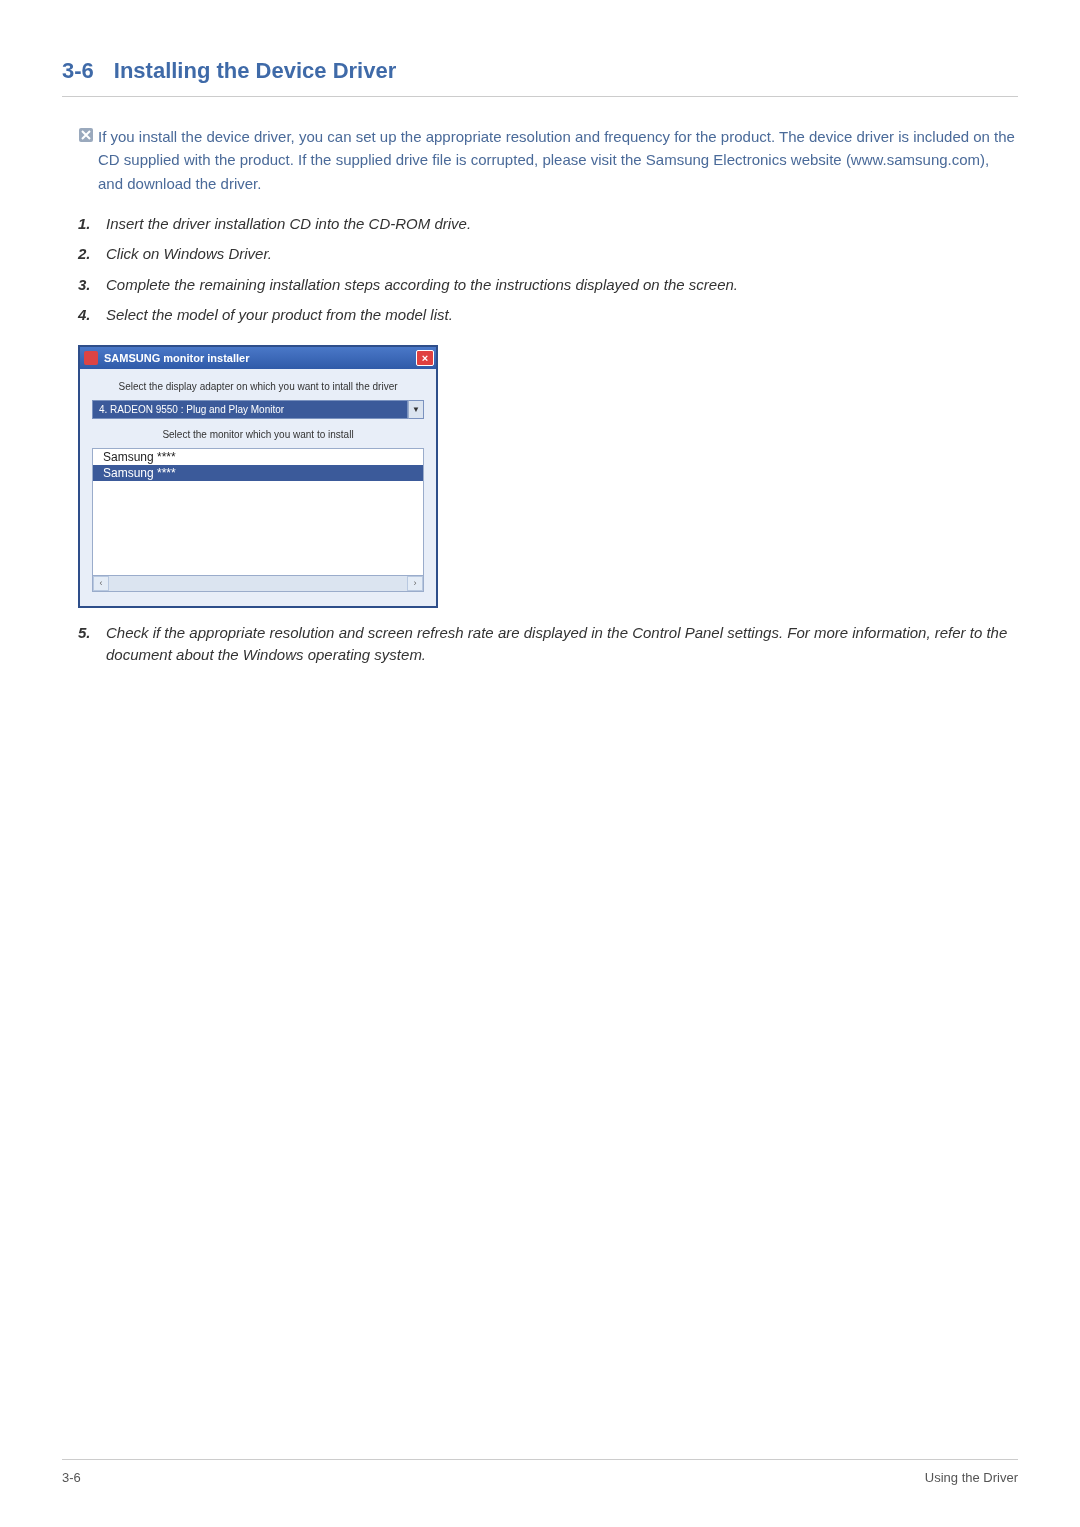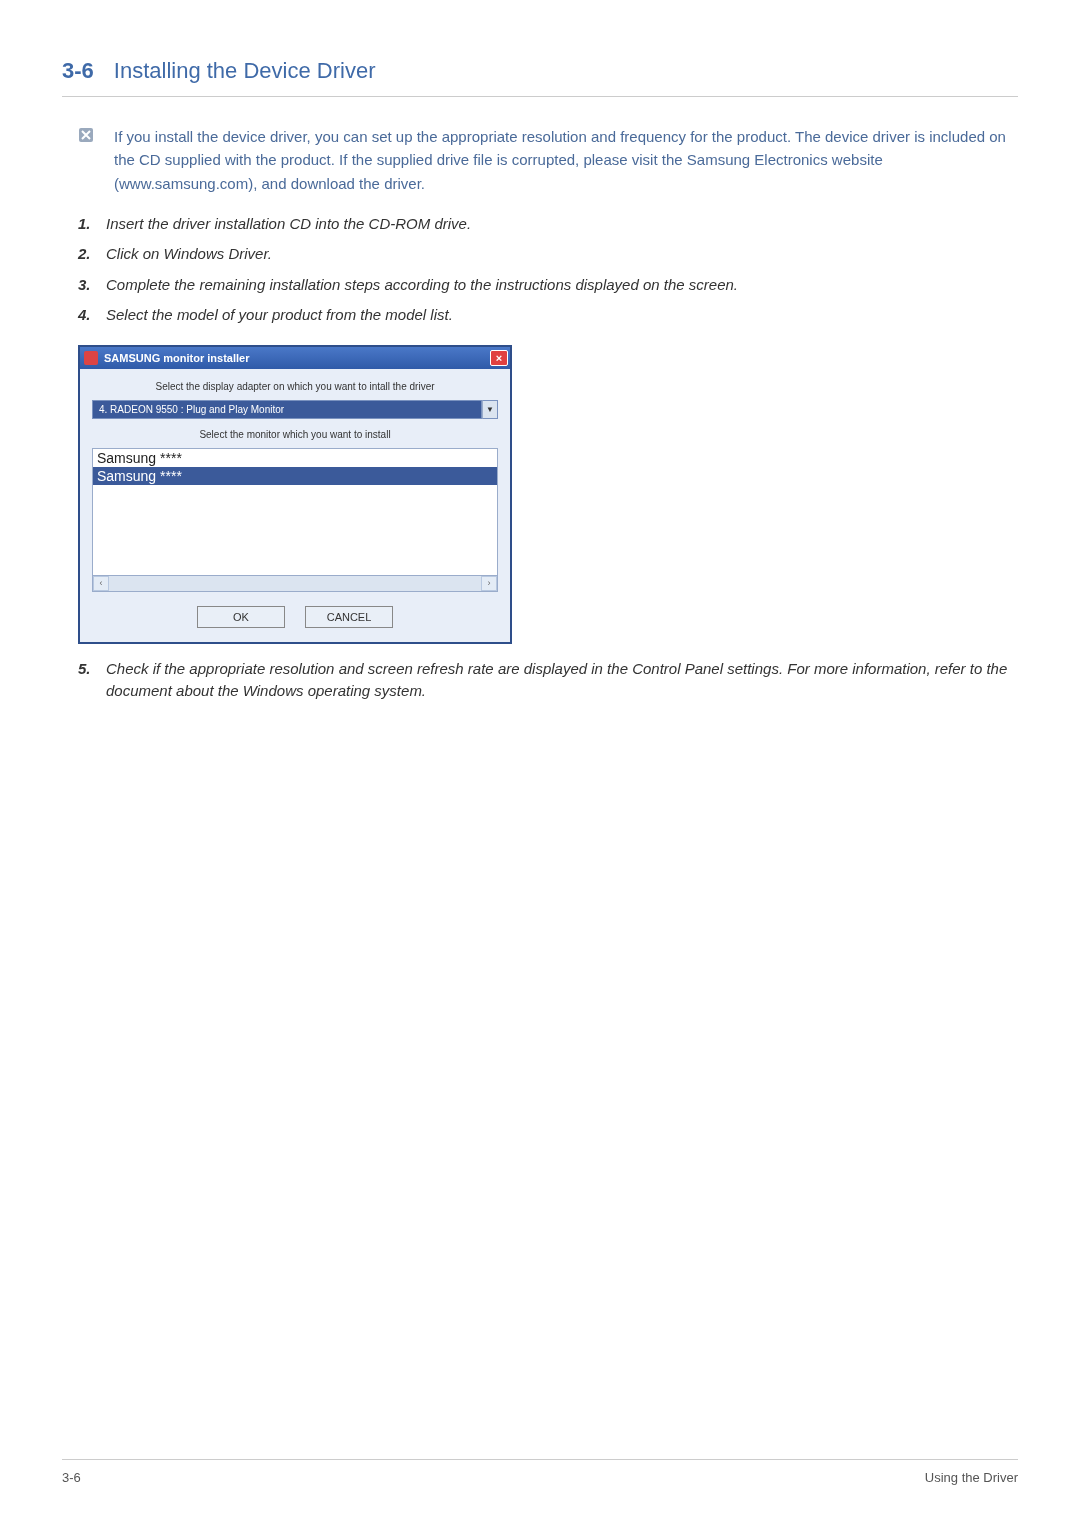--- a/index.html
+++ b/index.html
@@ -21,27 +21,27 @@
     padding-bottom: 12px;
     border-bottom: 1px solid #ccc;
   }
   .section-number {
     font-size: 22px;
     font-weight: bold;
     color: #3f6aa8;
   }
   .section-title {
     font-size: 22px;
-    font-weight: normal;
+    font-weight: bold;
     color: #3f6aa8;
   }
   .note-block {
     display: flex;
     align-items: flex-start;
-    gap: 20px;
+    gap: 4px;
     margin: 28px 0 18px 16px;
   }
   .note-icon {
     width: 16px;
     height: 16px;
     margin-top: 2px;
     flex-shrink: 0;
   }
   .note-text {
     font-size: 15px;
@@ -64,21 +64,21 @@
     color: #333;
   }
   ol.steps > li::before {
     content: counter(stepnum) ".";
     font-weight: bold;
     position: absolute;
     left: 0;
     color: #333;
   }
   .installer-window {
-    width: 434px;
+    width: 360px;
     margin: 18px 0 14px 16px;
     border: 2px solid #2e4e8a;
     background: #e8eef8;
     font-family: Tahoma, Arial, sans-serif;
   }
   .installer-titlebar {
     background: linear-gradient(180deg, #4a78c8 0%, #2f5aa8 100%);
     height: 22px;
     display: flex;
     align-items: center;
@@ -148,22 +148,22 @@
     font-size: 8px;
     color: #333;
   }
   .installer-list {
     background: #fff;
     border: 1px solid #9aaccb;
     height: 128px;
     overflow: hidden;
   }
   .installer-list-item {
-    font-size: 14px;
-    padding: 1px 4px;
+    font-size: 12px;
+    padding: 1px 10px;
     color: #222;
   }
   .installer-list-item.selected {
     background: #3b5a9a;
     color: #fff;
   }
   .installer-hscroll {
     display: flex;
     height: 16px;
     background: #dbe4f0;
@@ -254,24 +254,20 @@
       <div class="installer-label">Select the monitor which you want to install</div>
       <div class="installer-list">
         <div class="installer-list-item">Samsung ****</div>
         <div class="installer-list-item selected">Samsung ****</div>
       </div>
       <div class="installer-hscroll">
         <div class="installer-hscroll-btn">‹</div>
         <div class="installer-hscroll-track"></div>
         <div class="installer-hscroll-btn">›</div>
       </div>
-      <div class="installer-buttons">
-        <div class="installer-btn">OK</div>
-        <div class="installer-btn">CANCEL</div>
-      </div>
     </div>
   </div>
 
   <ol class="steps" start="5" style="counter-reset: stepnum 4;">
     <li>Check if the appropriate resolution and screen refresh rate are displayed in the Control Panel settings. For more information, refer to the document about the Windows operating system.</li>
   </ol>
 
 </div>
 
 <div class="footer">

